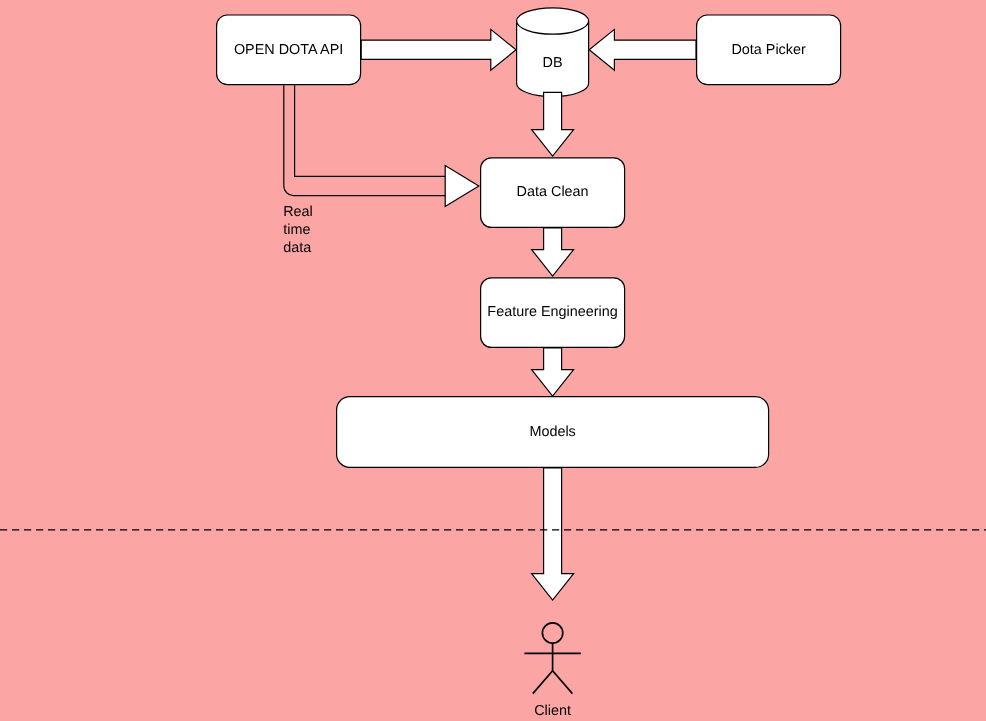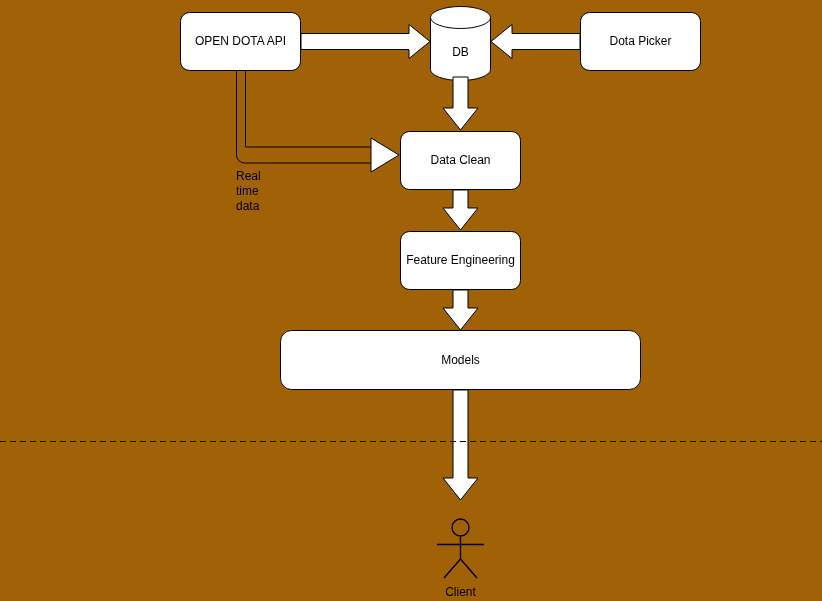--- a/index.html
+++ b/index.html
@@ -11,21 +11,21 @@
   body {
     width: 822px;
     height: 601px;
     font-family: "Liberation Sans", sans-serif;
     overflow: hidden;
   }
   #diagram-canvas {
     position: relative;
     width: 822px;
     height: 601px;
-    background: #a16207;
+    background: #fca5a5;
   }
   svg.diagram {
     display: block;
     width: 822px;
     height: 601px;
   }
   .node-shape {
     fill: #ffffff;
     stroke: #000000;
     stroke-width: 1;

